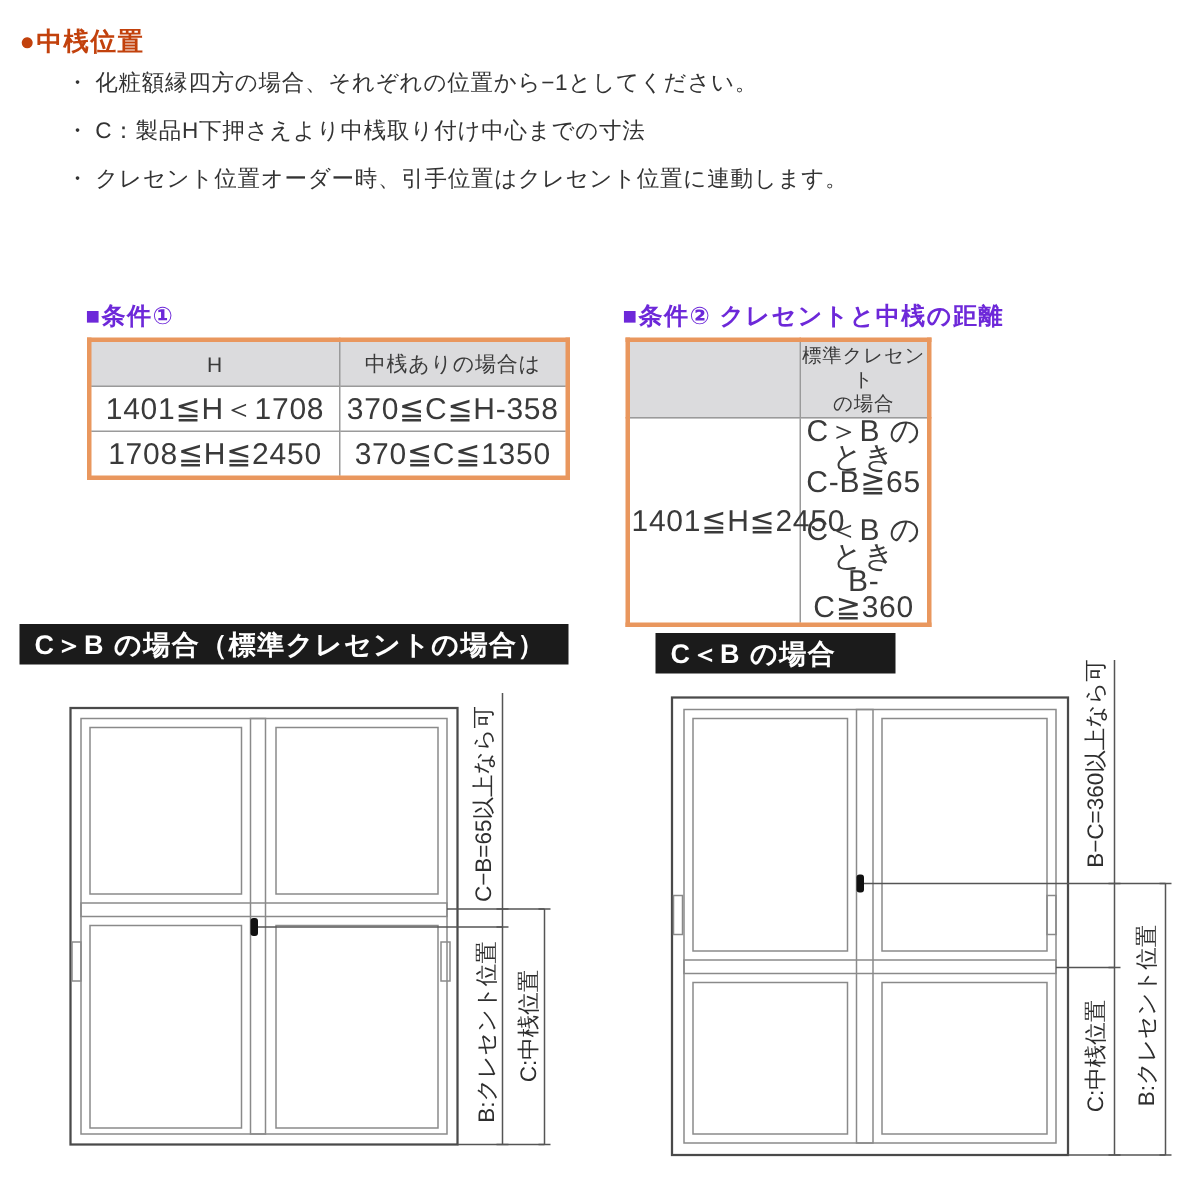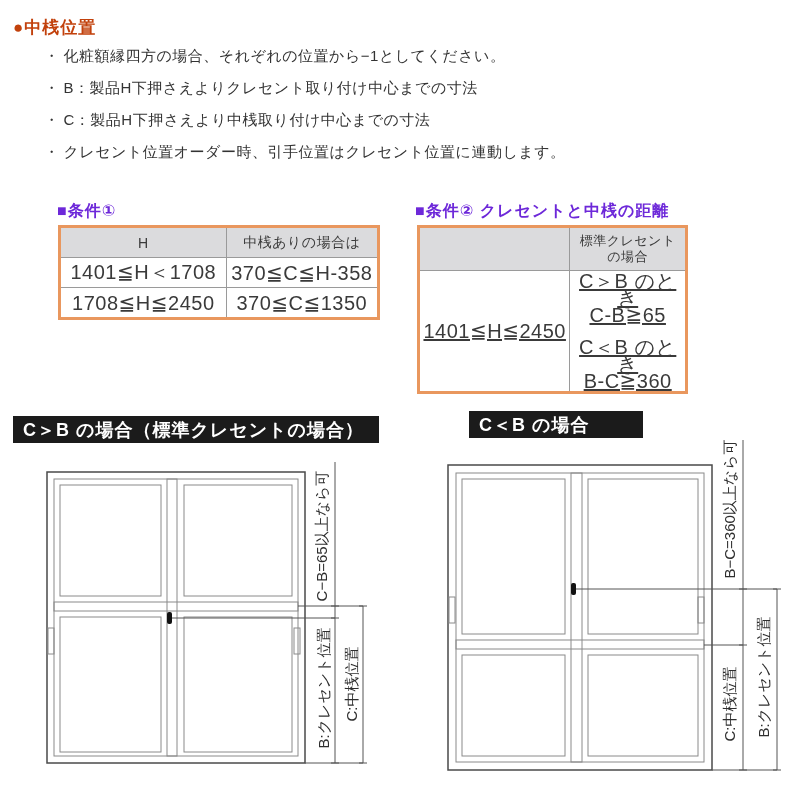--- a/index.html
+++ b/index.html
@@ -16,44 +16,43 @@
   .note .bullet{margin-right:4px;}
   
   .cond-title{font-size:16px;font-weight:bold;color:#6d28d9;letter-spacing:1px;}
   
   .spec-table{border:3px solid #E9975E;background:#fff;border-collapse:collapse;table-layout:fixed;}
   .spec-table td{border:1px solid #9a9a9a;text-align:center;vertical-align:middle;
     font-size:20px;color:#3a3a3a;letter-spacing:0.5px;}
   .spec-table .hdr{background:#DBDBDD;font-size:14px;}
   .t1{left:58px;top:225px;width:322px;}
   .t1 td{height:27px;}
-  .t2{left:417px;top:225px;width:271px;}
+  .t2{left:417px;top:225px;width:204px;}
   .t2 .hdr{height:40px;font-size:13px;line-height:16px;}
-  .t2 .body-row td{height:118px;text-decoration:underline;}
+  .t2 .body-row td{height:118px;}
   .case-cell{font-size:14px;line-height:17px;}
   .case-gap{height:15px;}
   
   .diag-title{background:#1b1b1b;color:#ffffff;font-weight:bold;font-size:18px;
     display:flex;align-items:center;padding:0 10px;letter-spacing:1px;box-sizing:border-box;}
   .dt-left{left:13px;top:416px;width:366px;height:27px;}
-  .dt-right{left:437px;top:411px;width:174px;height:27px;margin-left:32px;}
+  .dt-right{left:437px;top:422px;width:160px;height:27px;}
   
   .diagrams{left:0;top:440px;}
   svg text{fill:#2e2e2e;font-family:"Liberation Sans","DejaVu Sans",sans-serif;}
 </style>
 </head>
 <body>
 
 <div class="abs page-title">
   <span>●</span><span>中桟位置</span>
 </div>
 
 <div class="abs notes">
   <div class="note"><span class="bullet">・</span><span>化粧額縁四方の場合、それぞれの位置から−1としてください。</span></div>
-  <div class="note"><span class="bullet">・</span><span>B：製品H下押さえよりクレセント取り付け中心までの寸法</span></div>
   <div class="note"><span class="bullet">・</span><span>C：製品H下押さえより中桟取り付け中心までの寸法</span></div>
   <div class="note"><span class="bullet">・</span><span>クレセント位置オーダー時、引手位置はクレセント位置に連動します。</span></div>
 </div>
 
 <div class="abs cond-title" style="left:57px;top:201px;">■条件①</div>
 <table class="abs spec-table t1">
   <tbody>
       <tr>
     <td class="hdr" style="width:51%;">H</td>
     <td class="hdr">中桟ありの場合は</td>

